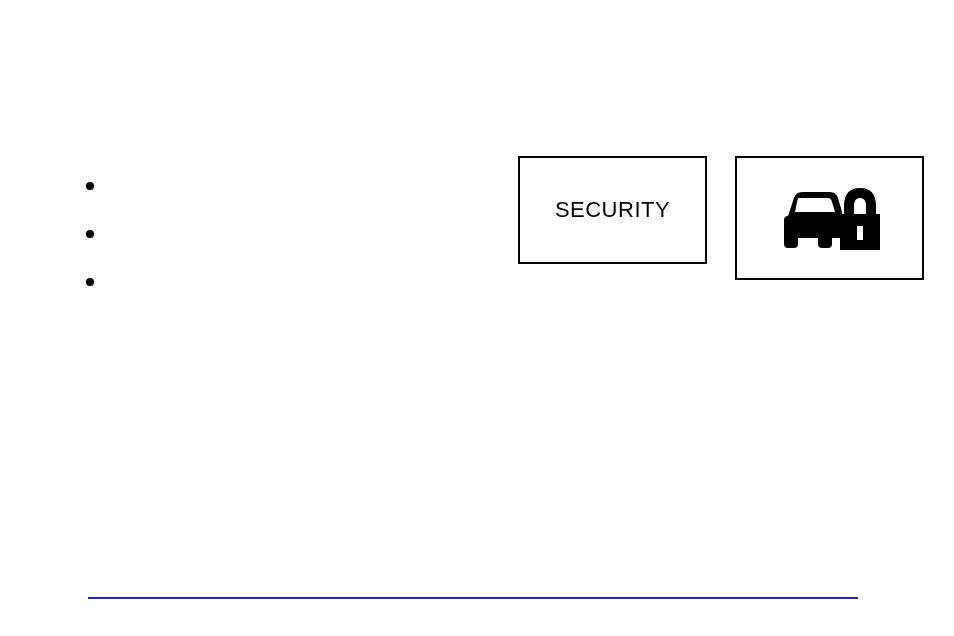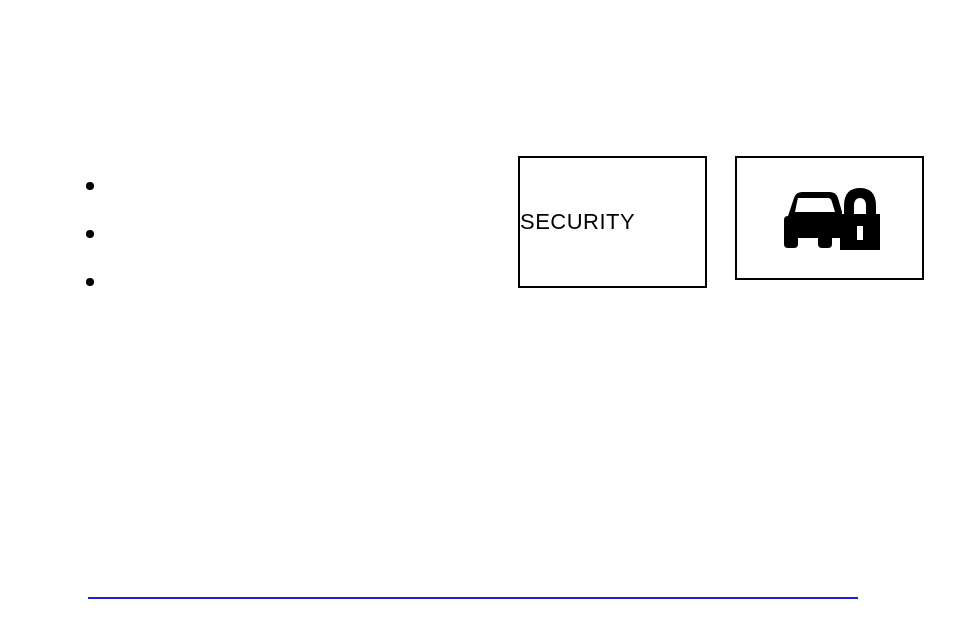--- a/index.html
+++ b/index.html
@@ -24,24 +24,25 @@
       height: 8px;
       background: black;
       border-radius: 50%;
       margin-bottom: 40px;
     }
     .security-box {
       position: absolute;
       left: 518px;
       top: 156px;
       width: 189px;
-      height: 132px;
+      height: 108px;
       border: 2px solid black;
       display: flex;
       align-items: center;
+      justify-content: center;
     }
     .security-label {
       font-size: 22px;
       font-weight: normal;
       letter-spacing: 0.5px;
     }
     .icon-box {
       position: absolute;
       left: 735px;
       top: 156px;

